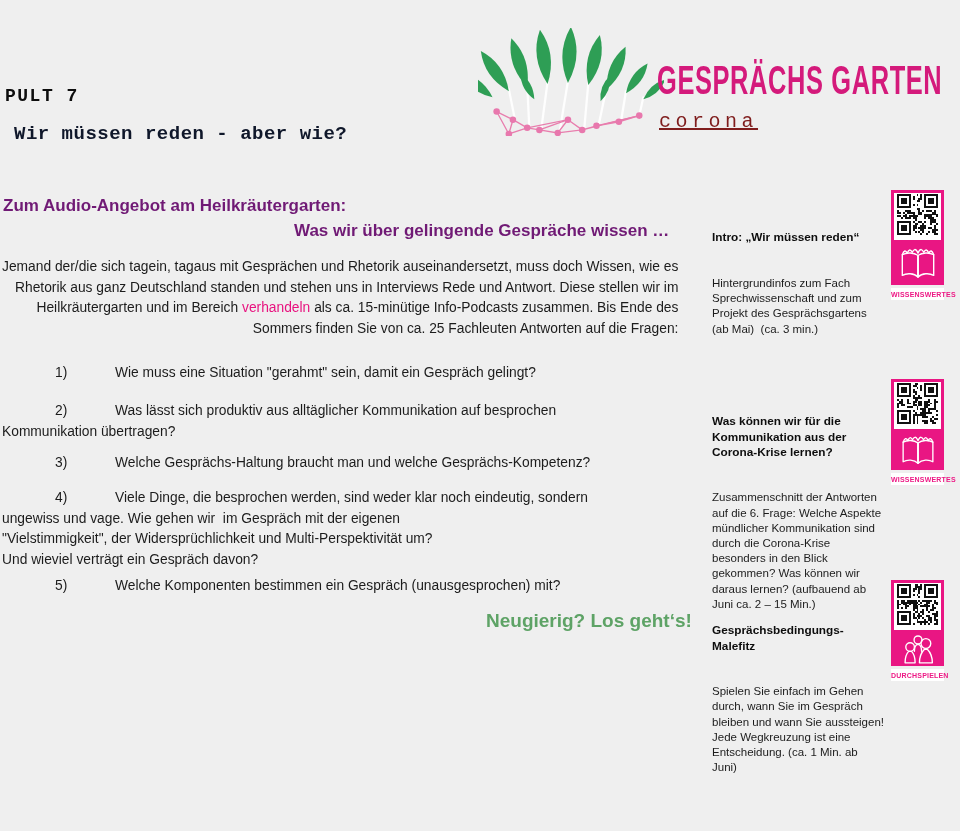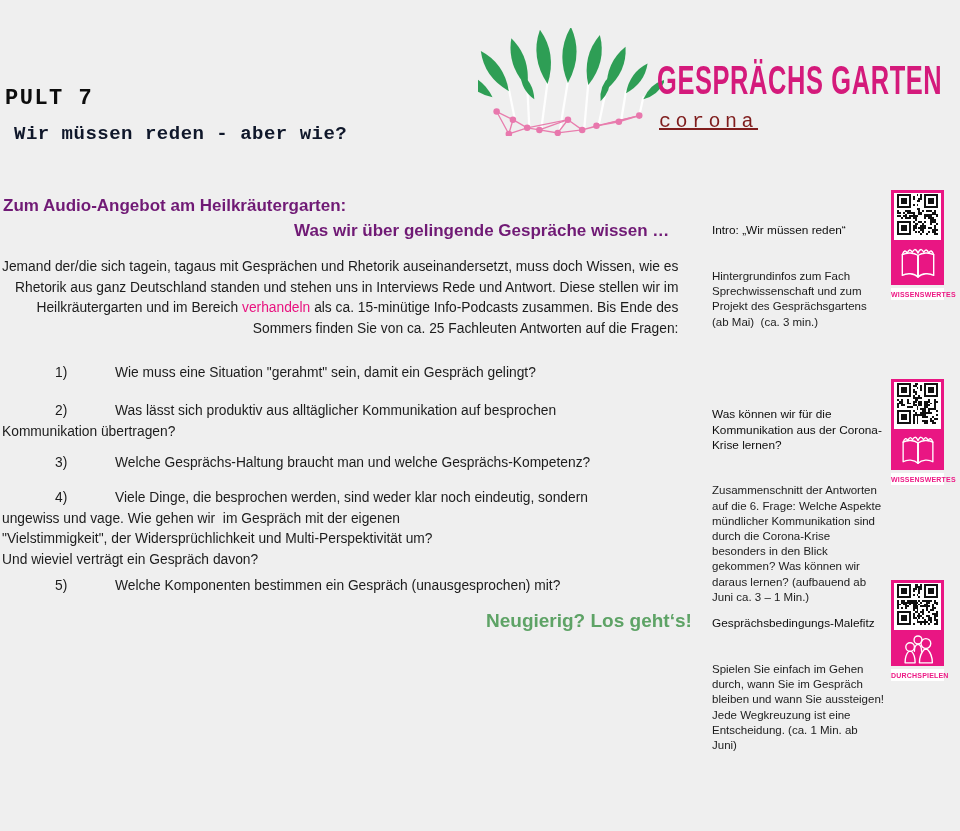--- a/index.html
+++ b/index.html
@@ -2,21 +2,21 @@
 <html lang="de"><head>
 <meta charset="utf-8">
 <style>
   html,body{margin:0;padding:0;background:#efefef;}
   body{font-family:"Liberation Sans",sans-serif;color:#1c1c1c;}
   .stage{position:relative;width:960px;height:831px;background:#efefef;overflow:hidden;}
   .abs{position:absolute;}
 
   
   .pult{font-family:"Liberation Mono","DejaVu Sans Mono",monospace;font-weight:700;
-        font-size:22px;letter-spacing:1.5px;color:#0d0d0d;}
+        font-size:18px;letter-spacing:1.5px;color:#0d0d0d;}
   .subt{font-family:"Liberation Mono","DejaVu Sans Mono",monospace;font-weight:700;
         font-size:19px;letter-spacing:.5px;color:#0f172a;}
 
   
   .logo-name{font-family:"Liberation Sans",sans-serif;font-weight:700;font-size:41px;
              color:#d41a7b;letter-spacing:1px;transform:scaleX(.62);transform-origin:left top;
              white-space:nowrap;}
   .logo-sub{font-family:"Liberation Mono","DejaVu Sans Mono",monospace;font-size:20px;
             letter-spacing:4.5px;color:#7f1d1d;text-decoration:underline;}
 
@@ -28,21 +28,21 @@
   .pink{color:#e8127f;}
 
   .q{position:absolute;left:2px;}
   .q .qnum{position:absolute;left:53px;top:0;font-size:13.8px;line-height:20.6px;}
   .q .first{padding-left:113px;}
 
   .cta{font-weight:700;font-size:19px;color:#5ea366;white-space:nowrap;}
 
   
   .sb-text{width:172px;font-size:11.5px;line-height:15.2px;white-space:pre-wrap;}
-  .sb-title{font-weight:400;font-size:11.8px;line-height:15.2px;color:#0d0d0d;white-space:pre-wrap;}
+  .sb-title{font-weight:700;font-size:11.8px;line-height:15.2px;color:#0d0d0d;white-space:pre-wrap;margin-top:7px;}
   .card{width:53px;background:#e91683;display:flex;flex-direction:column;align-items:center;}
   .qr-tile{width:47px;height:47px;margin-top:3px;background:#ffffff;display:flex;
            align-items:center;justify-content:center;}
   .icon-area{flex:1;display:flex;align-items:center;justify-content:center;width:100%;}
   .badge{width:53px;background:#ffffff;text-align:center;font-weight:700;font-size:7px;
          letter-spacing:.2px;color:#ed1985;padding:2.5px 0;white-space:nowrap;}
 </style>
 </head>
 <body>
 
@@ -284,21 +284,21 @@
         <path d="M26 14 C21 10 12 10 7 13 L7 38 C12 35 21 35 26 40 Z"></path>
         <path d="M26 14 C31 10 40 10 45 13 L45 38 C40 35 31 35 26 40 Z"></path>
         <path d="M26 14 L26 40"></path>
       </svg>
     </div>
   </div>
   <div class="abs badge" style="left:891px;top:288px;">WISSENSWERTES</div>
 
   <div class="abs sb-text" style="left:712px;top:377px;">
     <div class="sb-title">Was können wir für die Kommunikation aus der Corona-Krise lernen?</div>
-    <div>Zusammenschnitt der Antworten auf die 6. Frage: Welche Aspekte mündlicher Kommunikation sind durch die Corona-Krise besonders in den Blick gekommen? Was können wir daraus lernen? (aufbauend ab  Juni ca. 3 – 1 Min.)</div>
+    <div>Zusammenschnitt der Antworten auf die 6. Frage: Welche Aspekte mündlicher Kommunikation sind durch die Corona-Krise besonders in den Blick gekommen? Was können wir daraus lernen? (aufbauend ab  Juni ca. 2 – 15 Min.)</div>
   </div>
   <div class="abs card" style="left:891px;top:379px;height:91px;">
     <div class="qr-tile">
         <div class="qr-svg"><svg width="41" height="41" viewBox="0 0 21 21" shape-rendering="crispEdges" fill="#111">
             <rect width="21" height="21" fill="#fff"></rect>
             <rect x="9" y="0" width="1" height="1"></rect>
             <rect x="10" y="0" width="1" height="1"></rect>
             <rect x="8" y="1" width="1" height="1"></rect>
             <rect x="9" y="1" width="1" height="1"></rect>
             <rect x="12" y="1" width="1" height="1"></rect>

